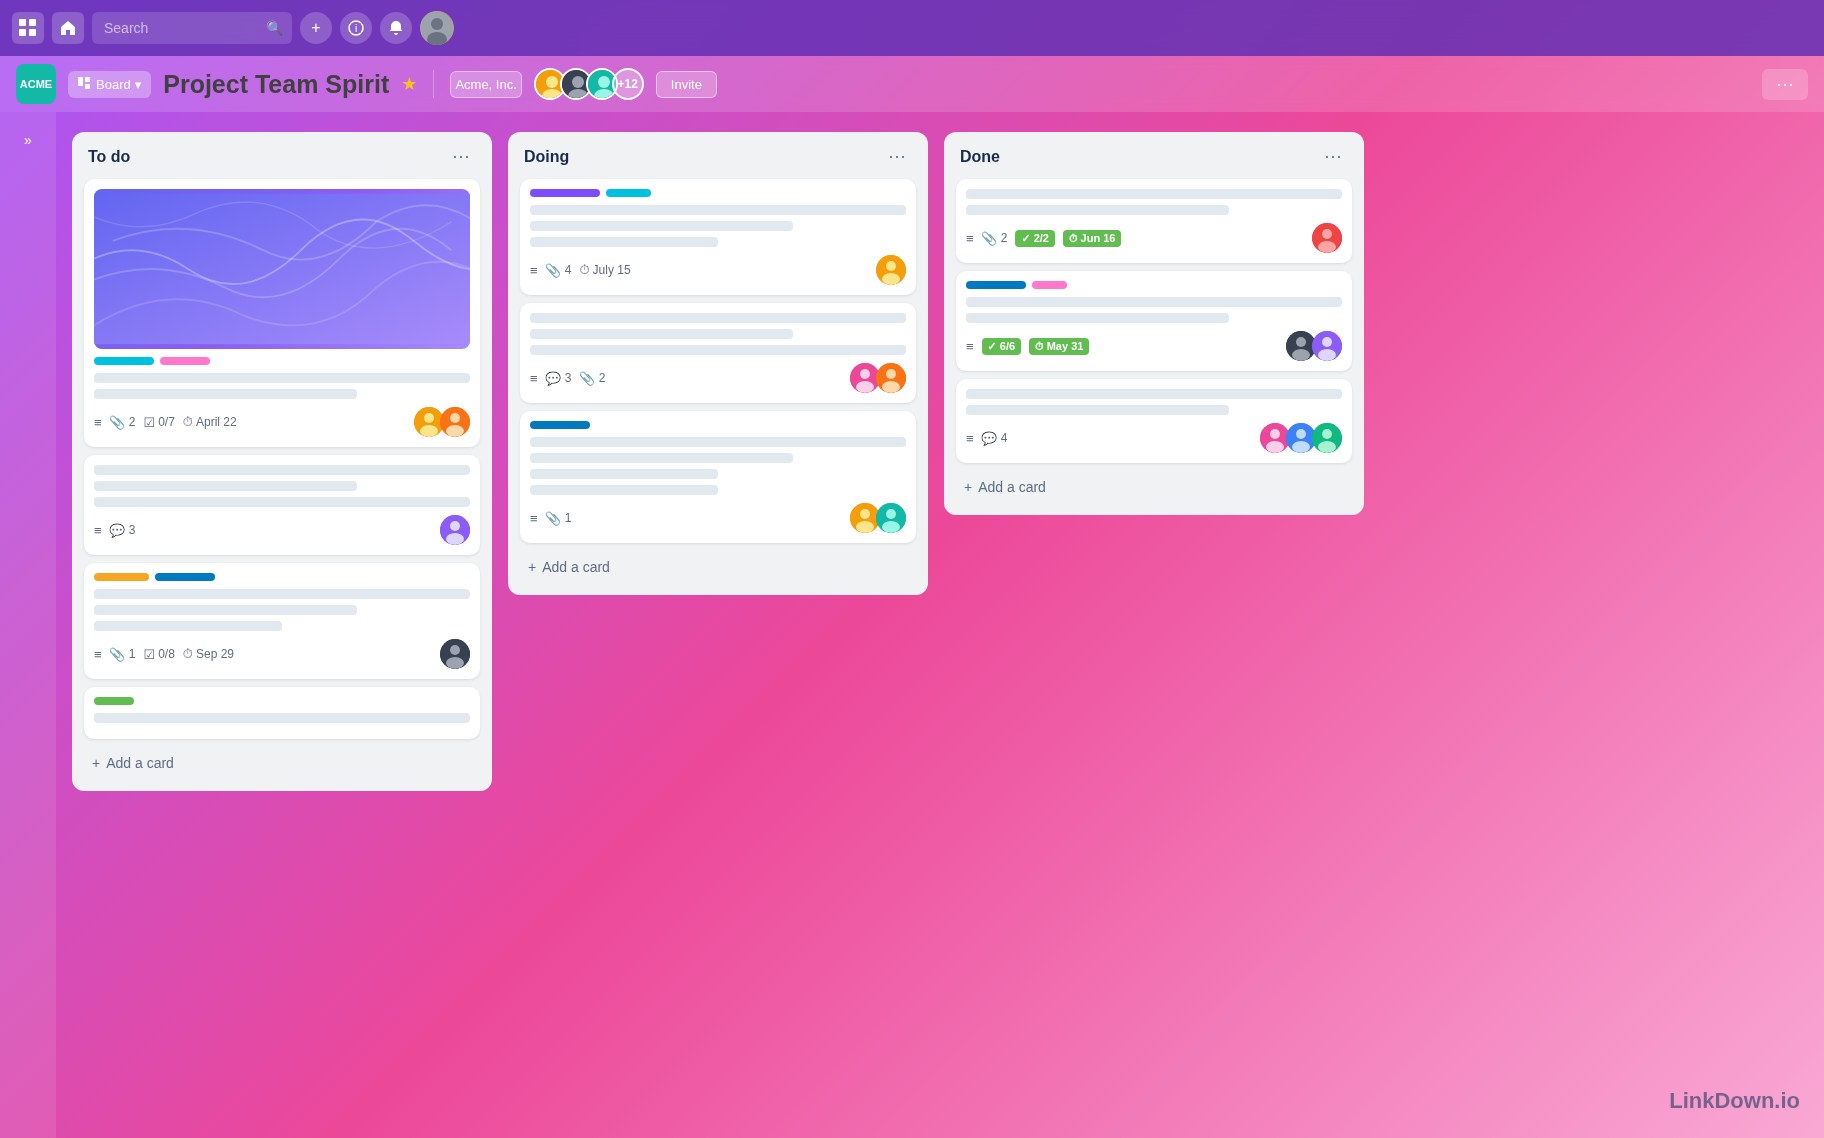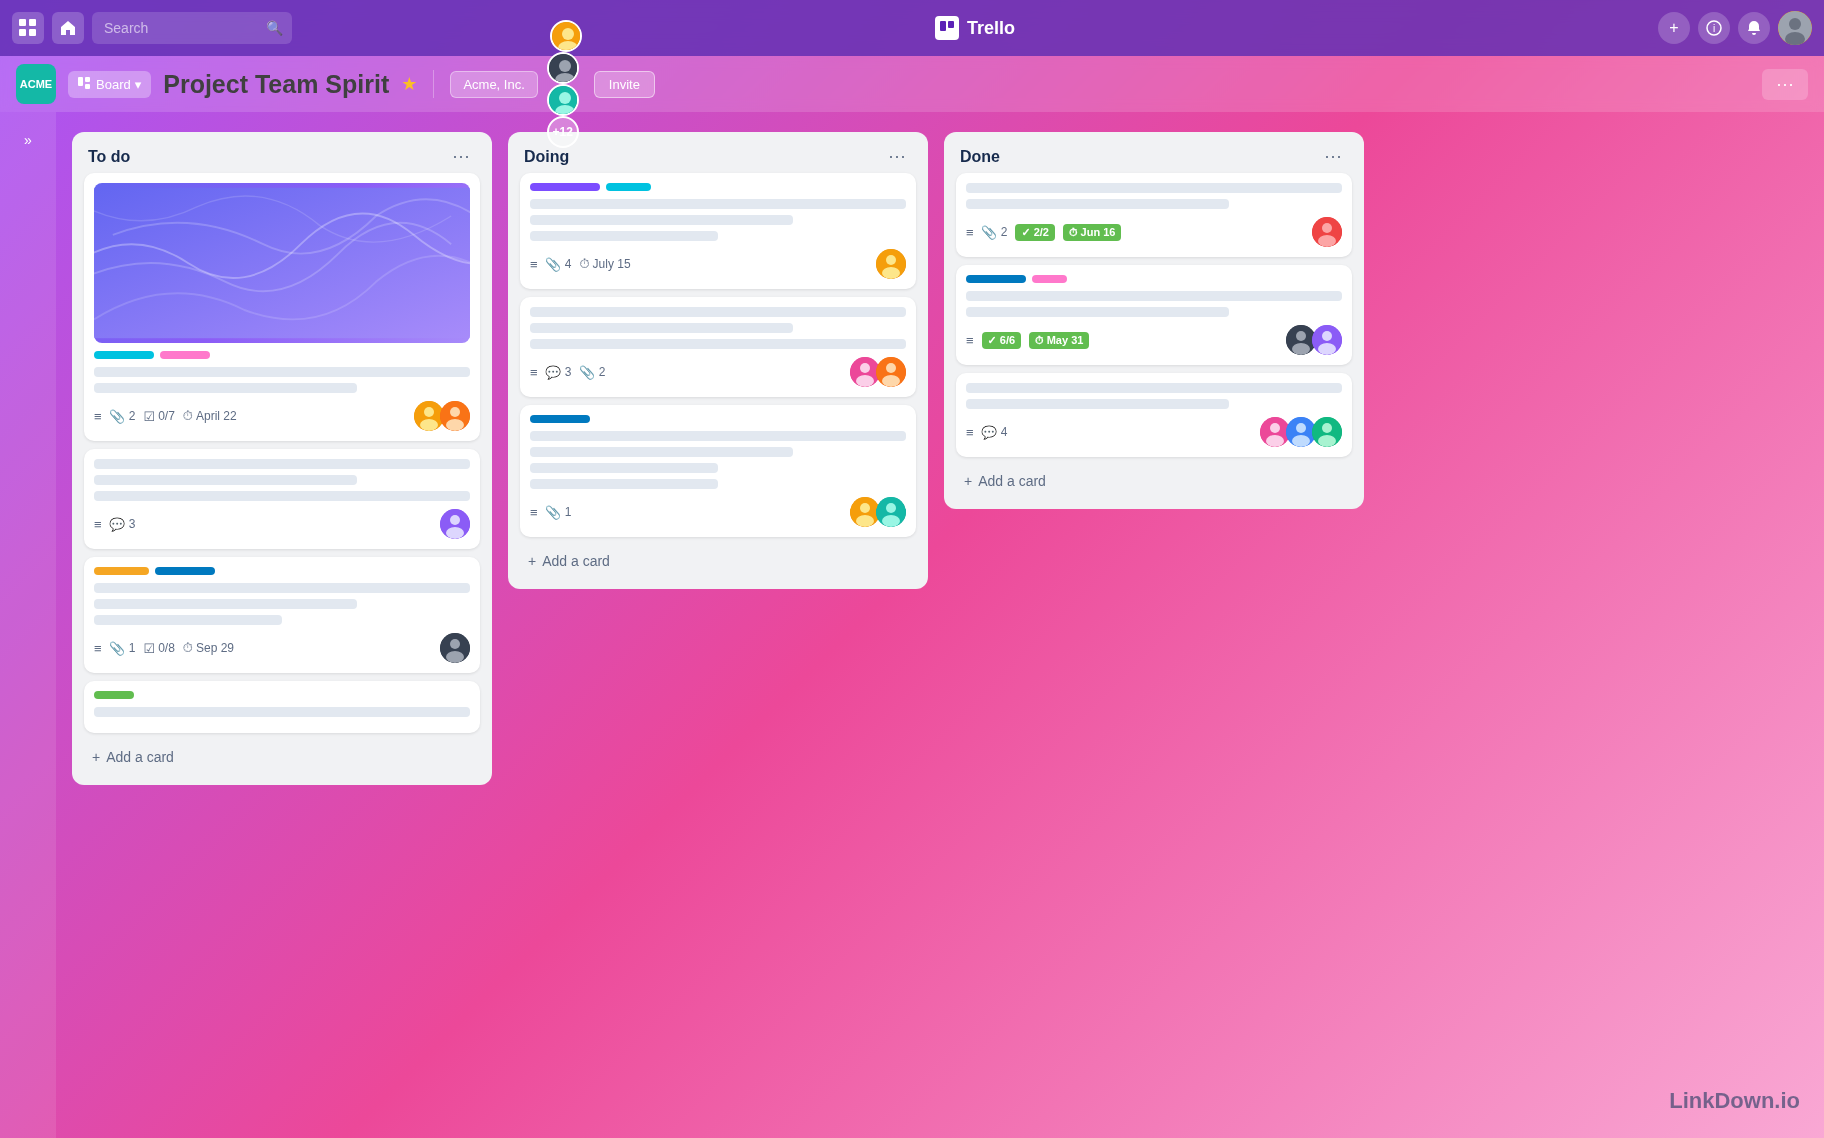--- a/index.html
+++ b/index.html
@@ -145,27 +145,27 @@
     .divider-v {
       width: 1px;
       height: 28px;
       background: rgba(255,255,255,0.3);
       margin: 0 4px;
     }
     .workspace-tag {
       background: rgba(255,255,255,0.25);
       border: 1px solid rgba(255,255,255,0.4);
       border-radius: 6px;
-      padding: 5px 12px;
+      padding: 5px 4px;
       color: white;
       font-size: 13px;
       cursor: pointer;
     }
     .member-avatars {
-      display: flex; align-items: center; flex-direction: column;
+      display: flex; align-items: center;
     }
     .member-avatar {
       width: 32px; height: 32px;
       border-radius: 50%;
       border: 2px solid white;
       margin-left: -6px;
       overflow: hidden;
     }
     .member-avatar:first-child { margin-left: 0; }
     .member-count {
@@ -245,21 +245,21 @@
       max-height: calc(100vh - 160px);
       overflow-y: auto;
     }
     .list-column::-webkit-scrollbar { width: 6px; }
     .list-column::-webkit-scrollbar-thumb { background: rgba(0,0,0,0.15); border-radius: 3px; }
 
     .list-header {
       display: flex;
       align-items: center;
       justify-content: space-between;
-      margin-bottom: 4px;
+      margin-bottom: 10px;
       padding: 0 4px;
     }
     .list-title {
       font-size: 16px;
       font-weight: 700;
       color: #172b4d;
     }
     .list-menu-btn {
       background: none;
       border: none;
@@ -411,29 +411,20 @@
     </svg>
   </div>
   <div class="nav-home-btn">
     <svg width="18" height="18" viewBox="0 0 18 18" fill="white">
       <path d="M9 2L2 8v8h5v-5h4v5h5V8z"></path>
     </svg>
   </div>
   <div class="search-wrap">
     <input class="nav-search" type="text" placeholder="Search" style="">
     <span class="search-icon-nav">🔍</span>
-  </div>
-  <div class="nav-logo">
-    <div class="trello-icon">
-      <svg width="16" height="16" viewBox="0 0 16 16" fill="#5b21b6">
-        <rect x="1" y="1" width="6" height="10" rx="1"></rect>
-          <rect x="9" y="1" width="6" height="7" rx="1"></rect>
-      </svg>
-    </div>
-    <span>Trello</span>
   </div>
   <div class="nav-right">
     <div class="nav-icon-btn">+</div>
     <div class="nav-icon-btn">
       <svg width="16" height="16" viewBox="0 0 16 16" fill="white">
           <circle cx="8" cy="8" r="7" stroke="white" stroke-width="1.5" fill="none"></circle>
           <text x="7" y="12" font-size="10" fill="white">i</text>
         </svg>
     </div>
     <div class="nav-icon-btn">

